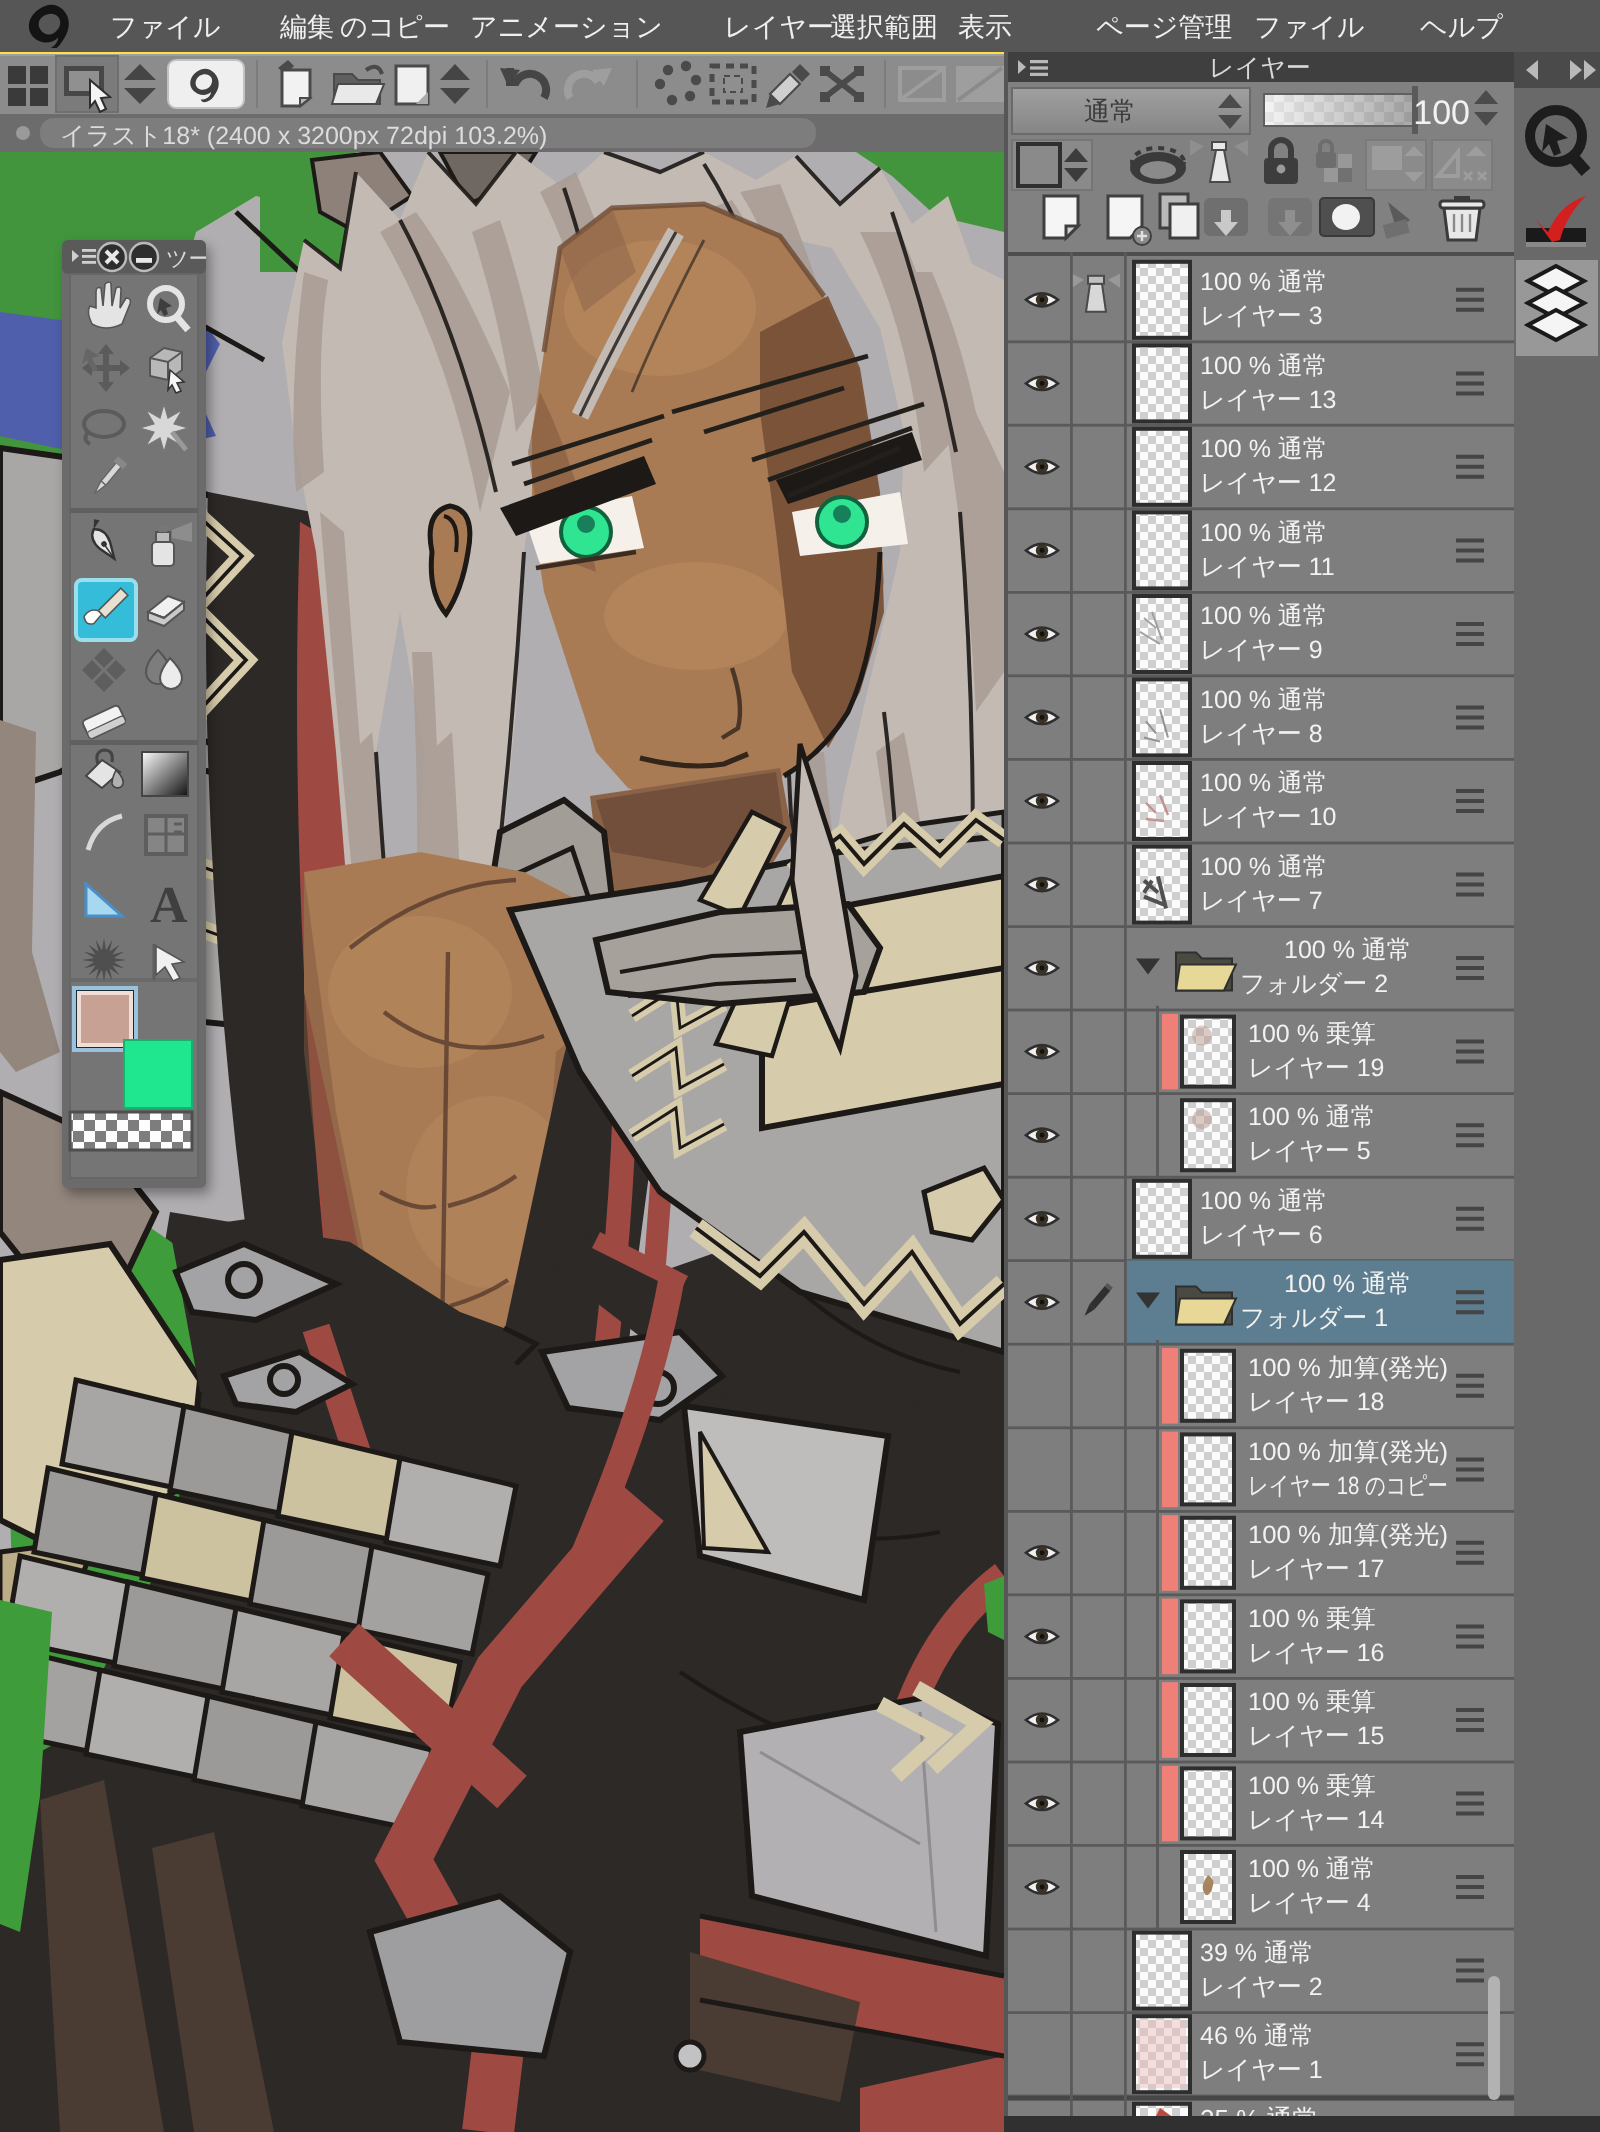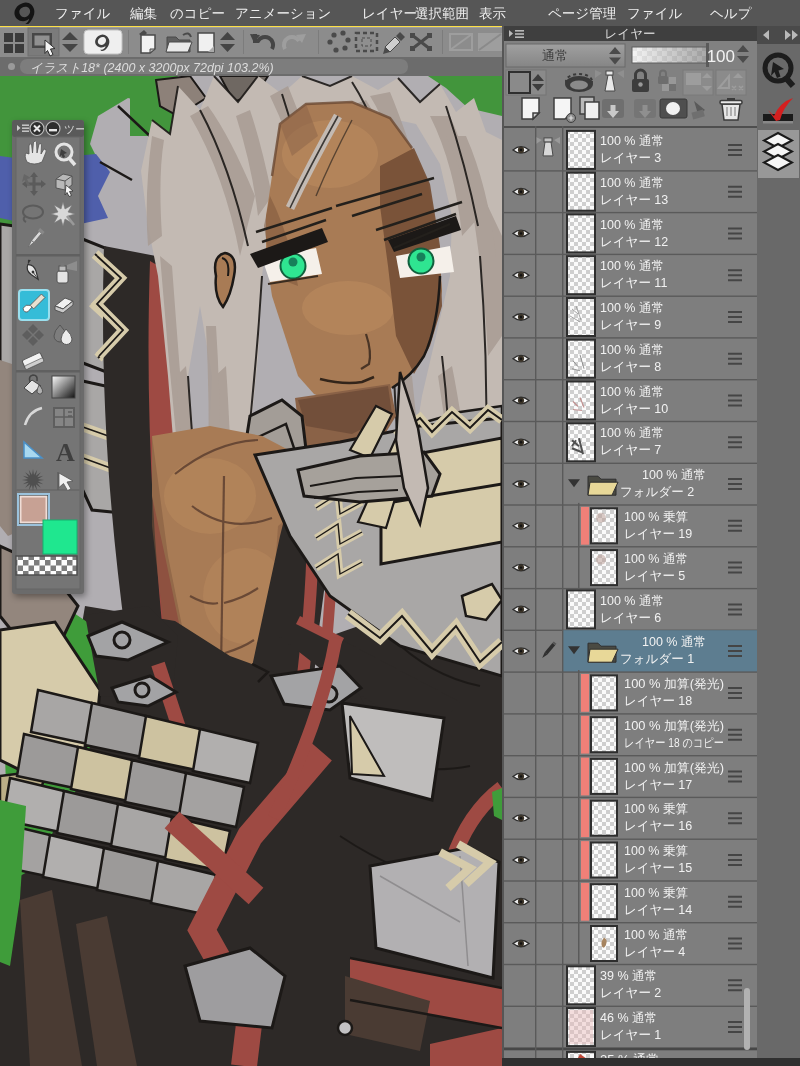--- a/index.html
+++ b/index.html
@@ -2,26 +2,26 @@
 <html><head><meta charset="utf-8">
 <style>
 html,body{margin:0;padding:0;width:800px;height:1066px;overflow:hidden;background:#7d7d7d;
  font-family:"Liberation Sans",sans-serif;}
 .abs{position:absolute;}
 #menubar{left:0;top:0;width:800px;height:26px;background:#565656;border-bottom:4px solid #fde047;}
 #menubar .mi{position:absolute;top:5px;color:#efefef;font-size:13.5px;letter-spacing:0px;white-space:nowrap;}
 #toolbar{left:0;top:27px;width:800px;height:30px;}
 #titlebar{left:0;top:57px;width:800px;height:19px;background:#6c6c6c;}
 #titlepill{left:20px;top:59px;width:388px;height:15px;background:#7d7d7d;border-radius:7px;}
-#titletext{left:30px;top:60px;color:#dcdcdc;font-size:12.5px;white-space:nowrap;font-style:italic;}
+#titletext{left:30px;top:60px;color:#dcdcdc;font-size:12.5px;white-space:nowrap;}
 #titledot{left:8px;top:63px;width:7px;height:7px;border-radius:50%;background:#9a9a9a;}
 #canvas{left:0;top:76px;width:502px;height:990px;overflow:hidden;}
 #panel{left:502px;top:26px;width:255px;height:1040px;}
 #rightstrip{left:757px;top:26px;width:43px;height:1040px;}
-#palette{left:12px;top:120px;width:91px;height:476px;filter:drop-shadow(2px 3px 3px rgba(0,0,0,0.35));}
+#palette{left:12px;top:120px;width:91px;height:476px;filter:drop-shadow(2px 3px 3px rgba(0,0,0,0.35));text-align:right;}
 </style></head>
 <body>
   <div class="abs" id="canvas"><svg width="502" height="990" viewBox="0 0 502 990">
       <rect width="502" height="990" fill="#b1aeb2"></rect>
       <polygon points="0,0 178,0 160,30 128,22 98,40 90,68 100,88 74,106 54,142 24,160 0,170" fill="#42953c"></polygon>
       <polygon points="130,4 175,4 172,60 130,60" fill="#42953c"></polygon>
       <polygon points="0,80 30,84 96,78 110,96 98,120 108,142 62,152 28,148 0,142" fill="#4f5fab"></polygon>
       <polygon points="428,0 502,0 502,40 468,32 446,12" fill="#42953c"></polygon>
       <polygon points="0,148 70,158 140,186 152,258 122,302 75,284 30,310 0,320" fill="#a9a7a6" stroke="#1c1917" stroke-width="3"></polygon>
       <path d="M95,178 L122,202 L96,230 L124,256 L98,282" fill="none" stroke="#d6cbaa" stroke-width="10"></path>
@@ -210,21 +210,21 @@
       <path d="M440,776 L470,792 448,812 M458,768 L490,786 466,808" fill="none" stroke="#d6cbaa" stroke-width="8"></path>
       <circle cx="345" cy="952" r="7" fill="#c2c1c3" stroke="#1c1917" stroke-width="2.5"></circle>
     </svg></div>
   <div class="abs" id="menubar">
     <svg class="abs" style="left:13px;top:2px" width="24" height="22" viewBox="0 0 24 22">
       <g transform="rotate(-35 12 11)">
         <path d="M12 1 C5 1 1 6 2 11 C3 16 8 19 12 18 C10 21 4 21 2 18 C0 22 7 23 12 21 C18 19 23 15 22 8 C21 3 17 1 12 1 Z M12 5 C15 5 18 7 18 10 C18 13 15 15 12 15 C9 15 7 13 7 10 C7 7 9 5 12 5 Z" fill="#141414"></path>
       </g>
     </svg>
     <div class="mi" style="left:55px">ファイル</div>
-    <div class="mi" style="left:130px">編集</div>
+    <div class="mi" style="left:140px">編集</div>
     <div class="mi" style="left:170px">のコピー</div>
     <div class="mi" style="left:235px">アニメーション</div>
     <div class="mi" style="left:362px">レイヤー</div>
     <div class="mi" style="left:415px">選択範囲</div>
     <div class="mi" style="left:479px">表示</div>
     <div class="mi" style="left:548px">ページ管理</div>
     <div class="mi" style="left:627px">ファイル</div>
     <div class="mi" style="left:710px">ヘルプ</div>
   </div>
   <div class="abs" id="toolbar"><svg width="800" height="30" viewBox="0 0 800 30">

